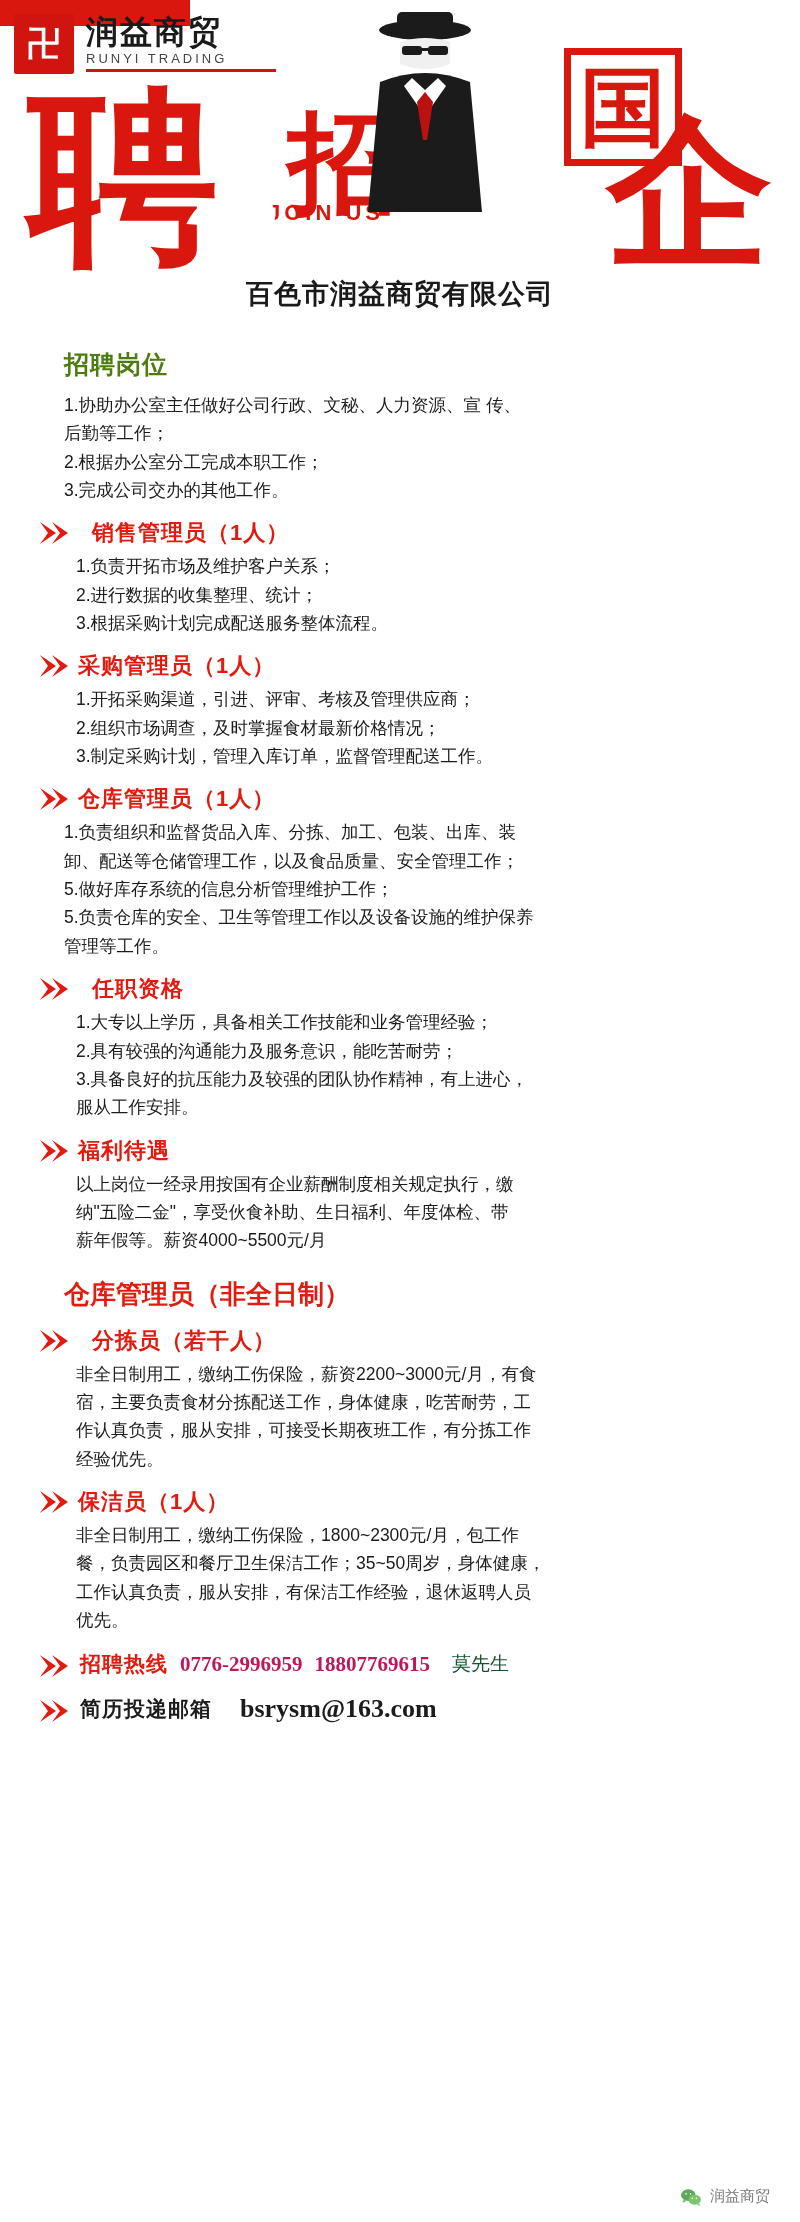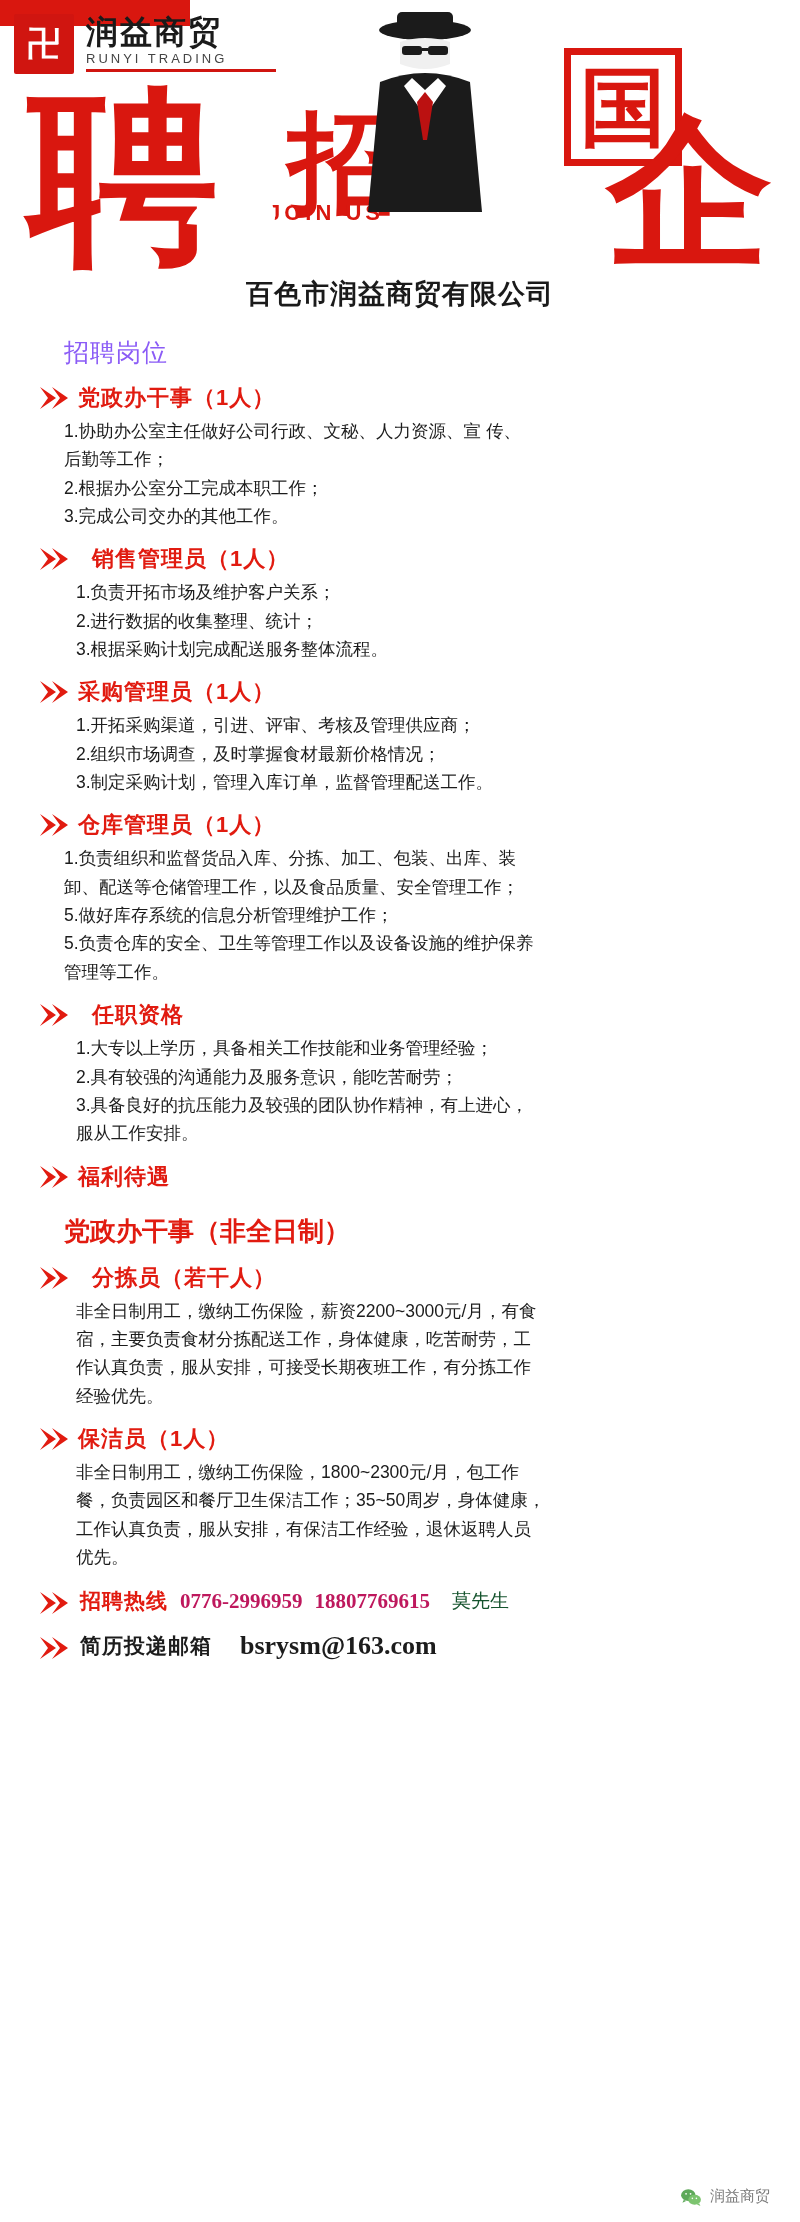--- a/index.html
+++ b/index.html
@@ -127,24 +127,24 @@
     font-weight:bold;
     color:#1a1a1a;
     letter-spacing:1px;
   }
 
   
   .content{
     padding:6px 40px 10px 40px;
   }
   .sec-title{
-    color:#8b5cf6;
+    color:#4d7c0f;
     font-size:25px;
-    font-weight:normal;
-    margin:0 0 10px 24px;
+    font-weight:bold;
+    margin:12px 0 10px 24px;
     letter-spacing:1px;
   }
   .arrow-row{
     display:flex;
     align-items:flex-start;
     gap:10px;
     margin:14px 0 4px 0;
   }
   .arrow{
     flex:none;
@@ -250,29 +250,20 @@
     <div class="bigchar char-qi">企</div>
     <div class="joinus">JOIN US</div>
 
     <div class="company-name">百色市润益商贸有限公司</div>
   </div>
 
   <div class="content">
 
     <div class="sec-title">招聘岗位</div>
 
-    <div class="arrow-row">
-      <span class="arrow">
-        <svg width="28" height="22" viewBox="0 0 28 22">
-            <path d="M0 0 L16 11 L0 22 L8 11 Z" fill="#e11b10"></path>
-            <path d="M12 0 L28 11 L12 22 L20 11 Z" fill="#e11b10"></path>
-          </svg>
-      </span>
-      <span class="job-title">党政办干事（1人）</span>
-    </div>
     <div class="body-text">
       <p>1.协助办公室主任做好公司行政、文秘、人力资源、宣 传、</p>
       <p>后勤等工作；</p>
       <p>2.根据办公室分工完成本职工作；</p>
       <p>3.完成公司交办的其他工作。</p>
     </div>
 
     <div class="arrow-row">
       <span class="arrow">
         <svg width="28" height="22" viewBox="0 0 28 22">
@@ -338,22 +329,27 @@
 
     <div class="arrow-row">
       <span class="arrow">
         <svg width="28" height="22" viewBox="0 0 28 22">
             <path d="M0 0 L16 11 L0 22 L8 11 Z" fill="#e11b10"></path>
             <path d="M12 0 L28 11 L12 22 L20 11 Z" fill="#e11b10"></path>
           </svg>
       </span>
       <span class="job-title">福利待遇</span>
     </div>
-
-    <div class="sec-title-big">党政办干事（非全日制）</div>
+    <div class="body-text pad">
+      <p>以上岗位一经录用按国有企业薪酬制度相关规定执行，缴</p>
+      <p>纳"五险二金"，享受伙食补助、生日福利、年度体检、带</p>
+      <p>薪年假等。薪资4000~5500元/月</p>
+    </div>
+
+    <div class="sec-title-big">仓库管理员（非全日制）</div>
 
     <div class="arrow-row">
       <span class="arrow">
         <svg width="28" height="22" viewBox="0 0 28 22">
             <path d="M0 0 L16 11 L0 22 L8 11 Z" fill="#e11b10"></path>
             <path d="M12 0 L28 11 L12 22 L20 11 Z" fill="#e11b10"></path>
           </svg>
       </span>
       <span class="job-title indent">分拣员（若干人）</span>
     </div>

